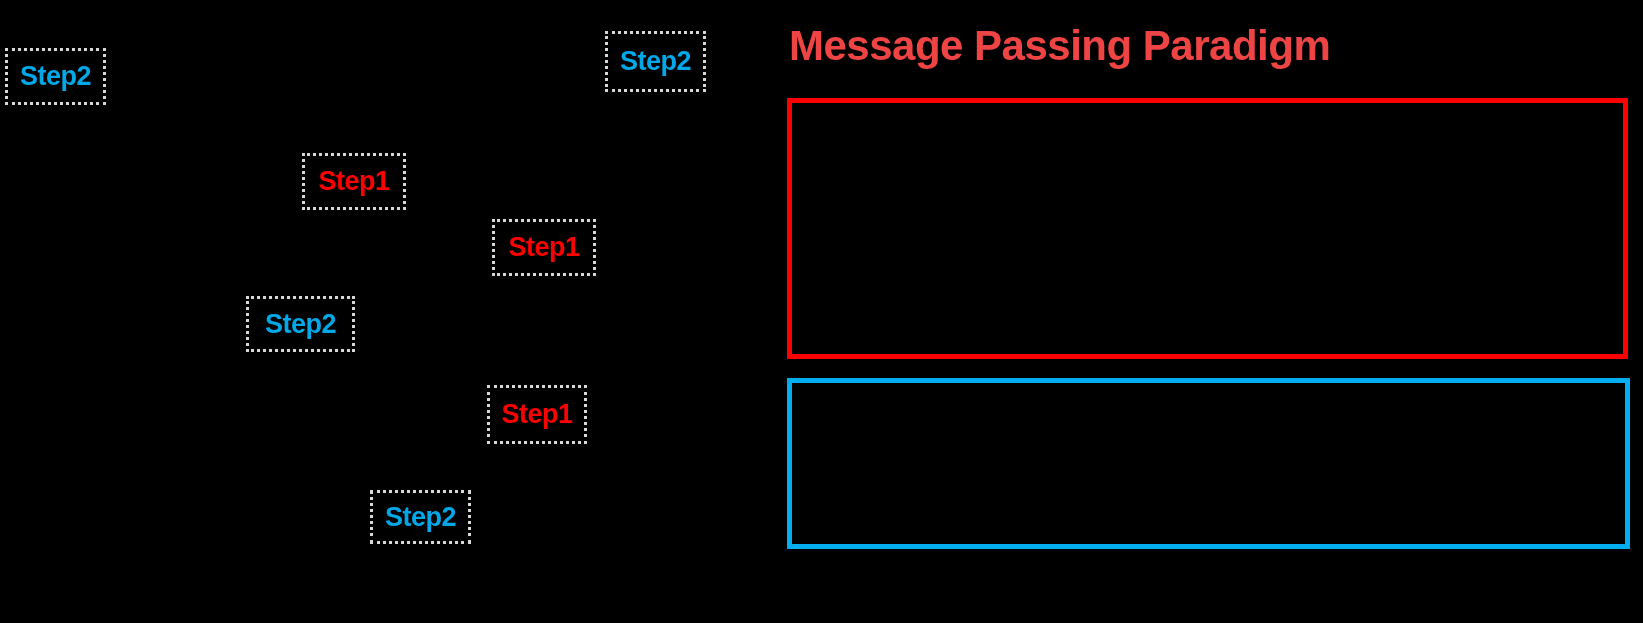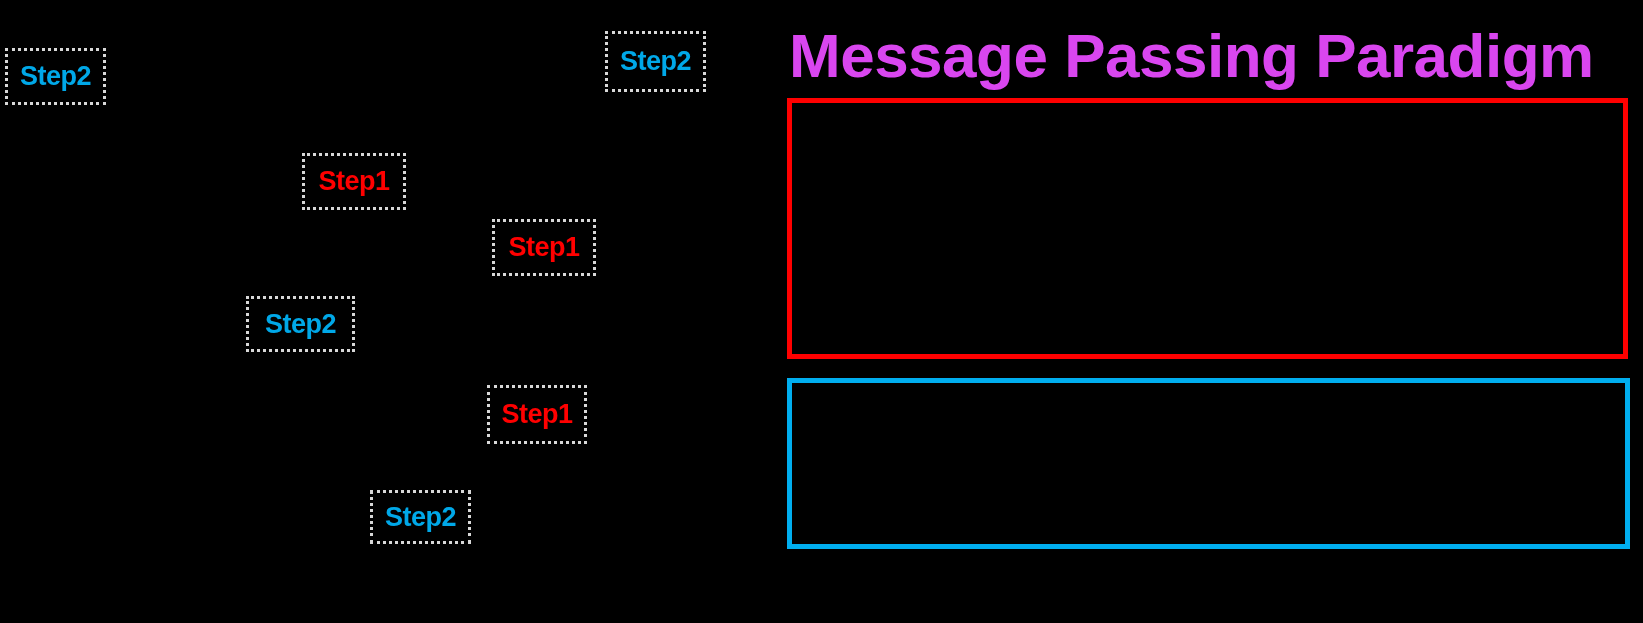--- a/index.html
+++ b/index.html
@@ -54,21 +54,21 @@
     line-height: 1;
     letter-spacing: -0.5px;
     white-space: nowrap;
   }
 </style>
 </head>
 <body>
 
 <div id="canvas" style="width: 1643px; height: 623px; background: rgb(0, 0, 0);">
 
-  <div id="page-title" style="left: 789px; top: 25px; font-size: 62px; color: #d946ef; text-align: right;">Message Passing Paradigm</div>
+  <div id="page-title" style="left: 789px; top: 25px; font-size: 42px; color: #ef4444; text-align: right;">Message Passing Paradigm</div>
 
   <div id="panels-layer">
       <div class="panel red-panel" style="left: 787px; top: 98px; width: 841px; height: 261px; border-color: rgb(255, 0, 0); border-width: 5px; border-style: solid;"></div>
       <div class="panel cyan-panel" style="left: 787px; top: 378px; width: 843px; height: 171px; border-color: rgb(0, 174, 239); border-width: 5px; border-style: solid;"></div>
     </div>
 
   <div id="steps-layer">
       <div class="step-label cyan" style="left: 5px; top: 48px; width: 101px; height: 57px; font-size: 27px; color: rgb(0, 168, 232); border-color: rgb(216, 216, 216); border-style: dotted;">Step2</div>
       <div class="step-label cyan" style="left: 605px; top: 31px; width: 101px; height: 61px; font-size: 27px; color: rgb(0, 168, 232); border-color: rgb(216, 216, 216); border-style: dotted;">Step2</div>
       <div class="step-label red" style="left: 302px; top: 153px; width: 104px; height: 57px; font-size: 27px; color: rgb(255, 0, 0); border-color: rgb(216, 216, 216); border-style: dotted;">Step1</div>

